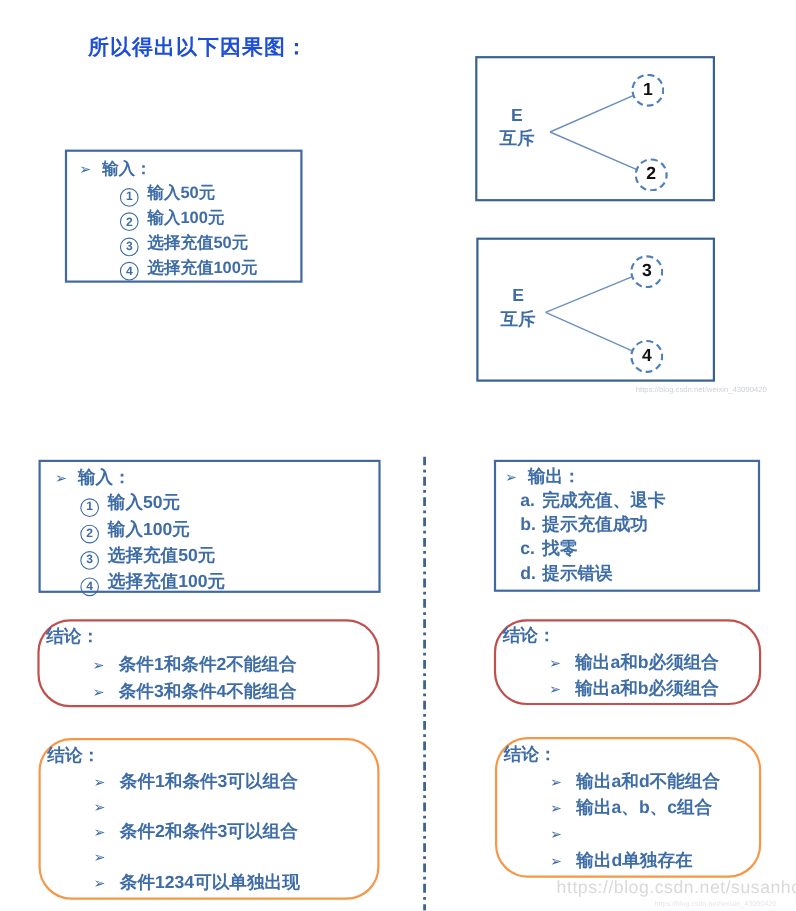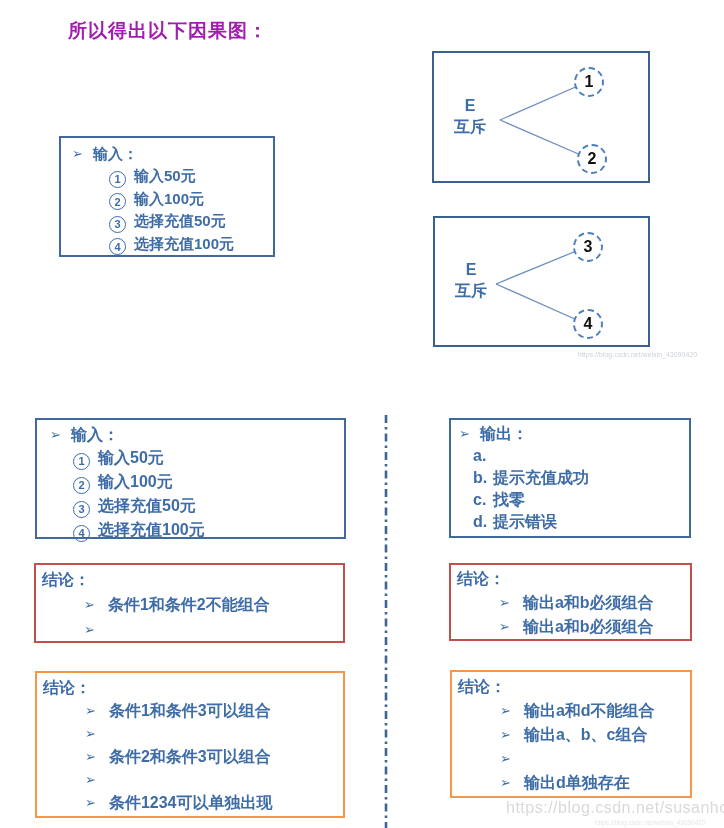--- a/index.html
+++ b/index.html
@@ -3,22 +3,22 @@
 <meta charset="utf-8">
 <style>
   html,body{margin:0;padding:0;}
   body{
     width:724px;height:828px;position:relative;overflow:hidden;
     background:#ffffff;
     font-family:"Liberation Sans","DejaVu Sans",sans-serif;
     font-weight:bold;
   }
   .title{
-    position:absolute;left:64px;top:14px;margin:4px;
-    font-size:19px;letter-spacing:1px;color:#a21caf;
+    position:absolute;left:64px;top:14px;margin:16px;
+    font-size:19px;letter-spacing:1px;color:#1d4ed8;
   }
   .box{position:absolute;box-sizing:border-box;background:#fff;color:#3E6CA6;}
   .blue-border{border:2px solid #41699F;}
   .red-border{border:2px solid #C0504D;}
   .orange-border{border:2px solid #F79646;}
 
   
   .input-top{left:59px;top:136px;width:216px;height:121px;padding:5px 4px;font-size:15px;line-height:22px;}
   .input-top .item{padding-left:44px;}
   .input-bottom{left:35px;top:418px;width:311px;height:121px;padding:3px 6px;font-size:16px;line-height:23px;}
@@ -31,21 +31,21 @@
   .cnum{
     display:inline-flex;width:15px;height:15px;flex:none;
     border:1.5px solid currentColor;border-radius:50%;
     align-items:center;justify-content:center;
     font-size:11px;margin-right:8px;vertical-align:-2px;
   }
   .mrow{display:flex;align-items:baseline;padding-left:18px;white-space:nowrap;}
   .marker{width:20px;flex:none;}
 
   
-  .concl{font-size:16px;}
+  .concl{font-size:16px;border-radius:30px;}
   .concl .heading{padding-left:6px;}
   .concl .crow{display:flex;align-items:center;padding-left:48px;white-space:nowrap;}
   .concl .crow .bullet{margin-right:13px;}
   .red-left{left:34px;top:563px;width:311px;height:80px;padding-top:2px;line-height:25px;}
   .orange-left{left:35px;top:671px;width:310px;height:147px;padding-top:3px;line-height:23px;}
   .red-right{left:449px;top:563px;width:243px;height:78px;padding-top:2px;line-height:24px;}
   .orange-right{left:450px;top:670px;width:242px;height:128px;padding-top:3px;line-height:24px;}
 
   
   .diagram{position:absolute;box-sizing:border-box;border:2px solid #38618F;background:#fff;}
@@ -143,20 +143,21 @@
   <div class="item"><span class="cnum">4</span><span>选择充值100元</span></div>
 </div>
 
 <div class="box blue-border output-box">
   <div class="hrow" style="padding-left:4px">
     <span class="bullet">➢</span>
     <span>输出：</span>
   </div>
   <div class="mrow">
       <span class="marker">a.</span>
+      <span>完成充值、退卡</span>
     </div>
   <div class="mrow">
       <span class="marker">b.</span>
       <span>提示充值成功</span>
     </div>
   <div class="mrow">
       <span class="marker">c.</span>
       <span>找零</span>
     </div>
   <div class="mrow">
@@ -166,20 +167,21 @@
 </div>
 
 <div class="box red-border concl red-left">
   <div class="heading">结论：</div>
   <div class="crow">
       <span class="bullet">➢</span>
       <span>条件1和条件2不能组合</span>
     </div>
   <div class="crow">
       <span class="bullet">➢</span>
+      <span>条件3和条件4不能组合</span>
     </div>
 </div>
 
 <div class="box orange-border concl orange-left">
   <div class="heading">结论：</div>
   <div class="crow">
       <span class="bullet">➢</span>
       <span>条件1和条件3可以组合</span>
     </div>
   <div class="crow">

